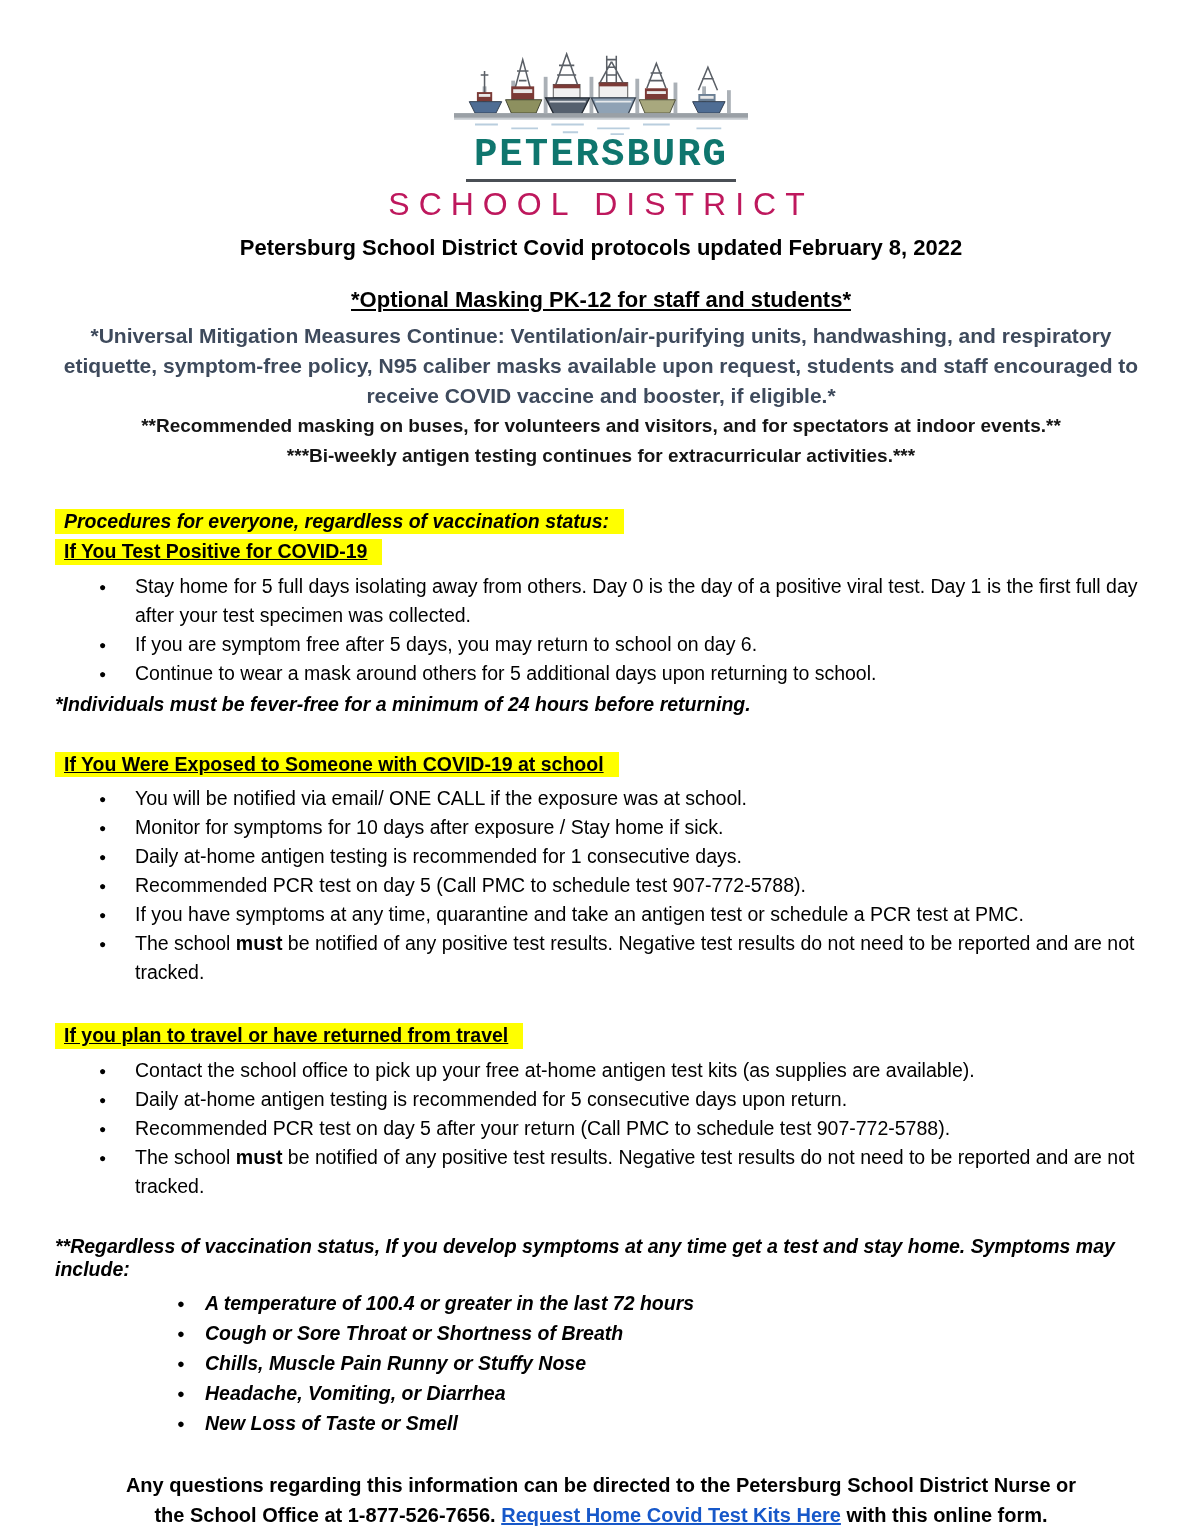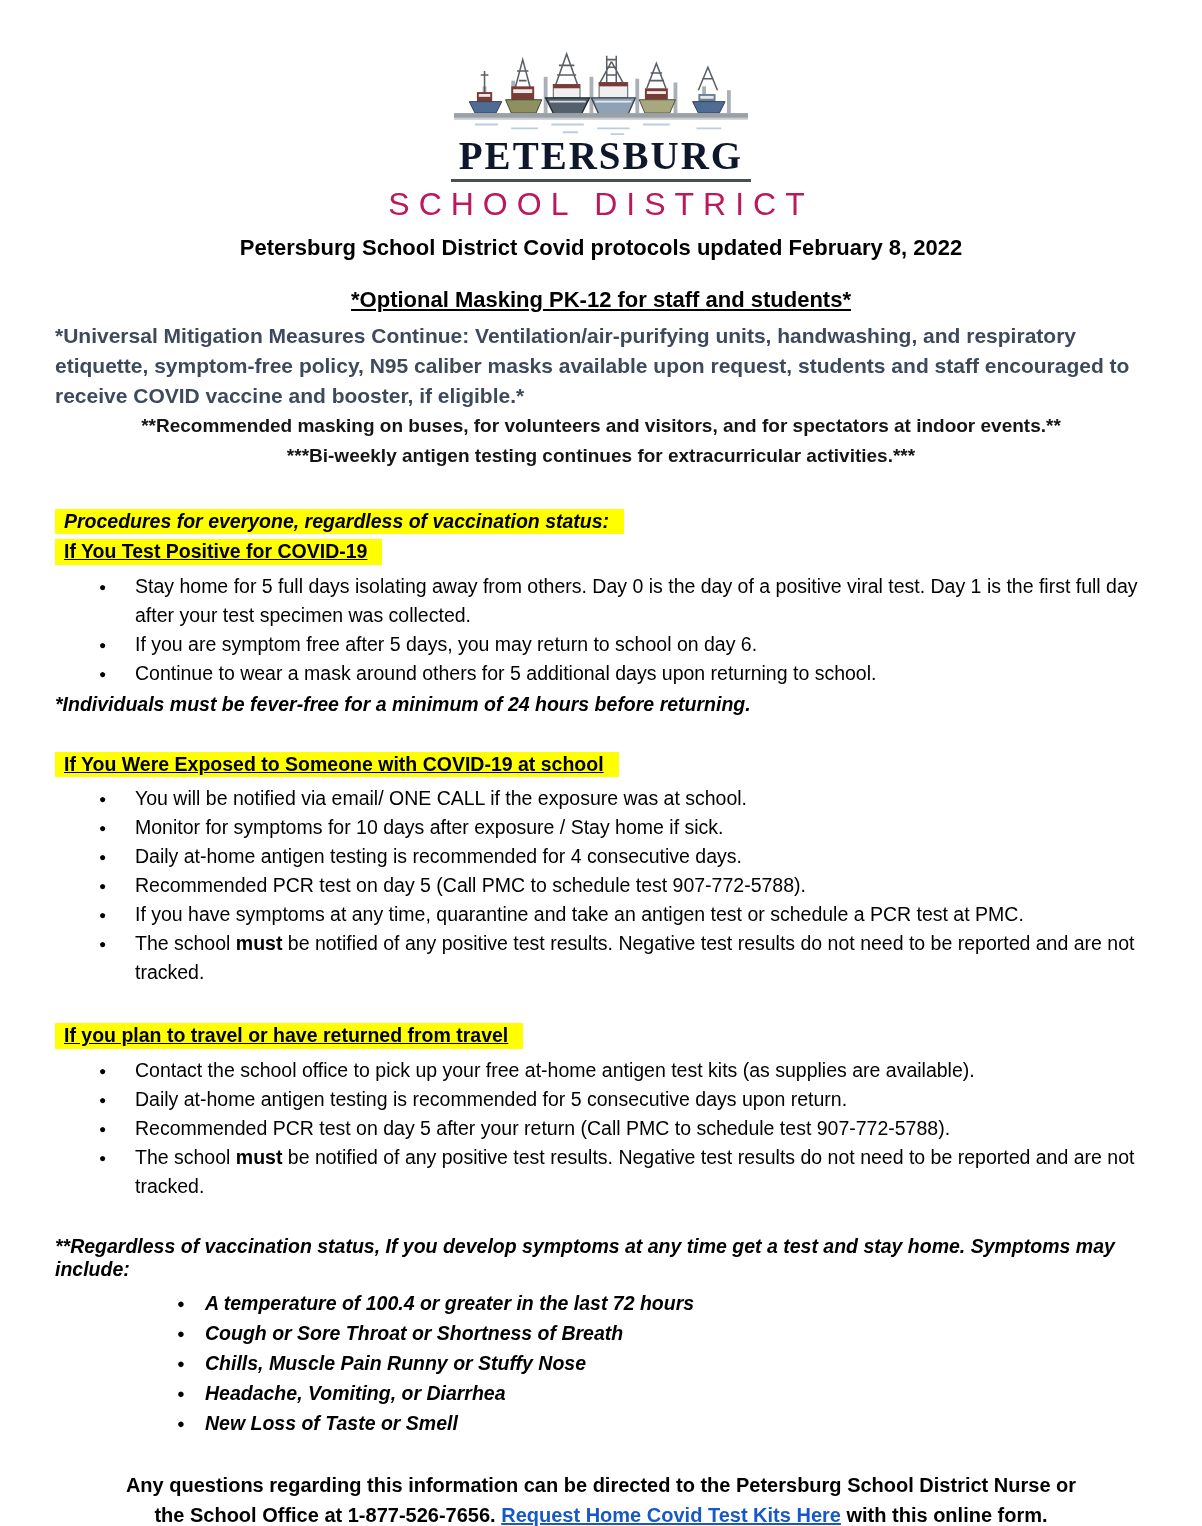--- a/index.html
+++ b/index.html
@@ -2,28 +2,28 @@
 <html><head>
 <meta charset="utf-8">
 <style>
   html,body{margin:0;padding:0;background:#ffffff;}
   body{width:1202px;height:1526px;font-family:"Liberation Sans",sans-serif;color:#000;overflow:hidden;}
   .page{box-sizing:border-box;width:1202px;height:1526px;padding:52px 55px 0;overflow:hidden;}
 
   
   .logo-wrap{text-align:center;}
   .boats-svg{display:block;margin:0 auto;width:312px;height:84px;}
-  .logo-name{display:inline-block;font-family:Liberation Serif, serif;font-weight:bold;font-size:39px;line-height:1.02;
-             letter-spacing:2px;color:#0f172a;border-bottom:3px solid #4a4f55;padding:0 8px 3px;}
+  .logo-name{display:inline-block;font-family:Liberation Mono, monospace;font-weight:bold;font-size:39px;line-height:1.02;
+             letter-spacing:2px;color:#0f766e;border-bottom:3px solid #4a4f55;padding:0 8px 3px;}
   .logo-sub{font-size:32px;letter-spacing:9px;color:#be185d;margin-top:4px;font-weight:400;}
 
   
   .doc-title{margin-top:12px;text-align:center;font-size:22px;font-weight:bold;}
   .masking-heading{margin-top:26px;text-align:center;font-size:22px;font-weight:bold;text-decoration:underline;}
-  .universal{margin-top:8px;font-size:21px;font-weight:bold;color:#3E4A5C;line-height:30px;}
+  .universal{margin-top:8px;text-align:center;font-size:21px;font-weight:bold;color:#3E4A5C;line-height:30px;}
   .star-line{text-align:center;font-size:19px;font-weight:bold;line-height:30px;color:#151515;}
 
   .hl-row{line-height:1;}
   .hl{display:inline-block;background:#ffff00;font-size:19.5px;font-weight:bold;padding:3px 15px 3px 9px;}
   .hl.it{font-style:italic;}
   .hl.ul{text-decoration:underline;}
   .mt-proc{margin-top:38px;}
   .mt-sub{margin-top:5px;}
   .mt-sec{margin-top:36px;}
 
@@ -130,21 +130,21 @@
     <li>Continue to wear a mask around others for 5 additional days upon returning to school.</li>
   </ul>
   <div class="note">*Individuals must be fever-free for a minimum of 24 hours before returning.</div>
 
   <div class="hl-row mt-sec">
     <span class="hl ul">If You Were Exposed to Someone with COVID-19 at school</span>
   </div>
   <ul class="bullets">
     <li>You will be notified via email/ ONE CALL if the exposure was at school.</li>
     <li>Monitor for symptoms for 10 days after exposure / Stay home if sick.</li>
-    <li>Daily at-home antigen testing is recommended for 4 consecutive days.</li>
+    <li>Daily at-home antigen testing is recommended for 1 consecutive days.</li>
     <li>Recommended PCR test on day 5 (Call PMC  to schedule test 907-772-5788).</li>
     <li>If you have symptoms at any time, quarantine and take an antigen test or schedule a PCR test at PMC.</li>
     <li><span>The school </span><span class="b">must</span><span> be notified of any positive test results.  Negative test results do not need to be reported and are not tracked.</span></li>
   </ul>
 
   <div class="hl-row mt-sec">
     <span class="hl ul">If you plan to travel or have returned from travel</span>
   </div>
   <ul class="bullets">
     <li>Contact the school office to pick up your free at-home antigen test kits (as supplies are available).</li>

